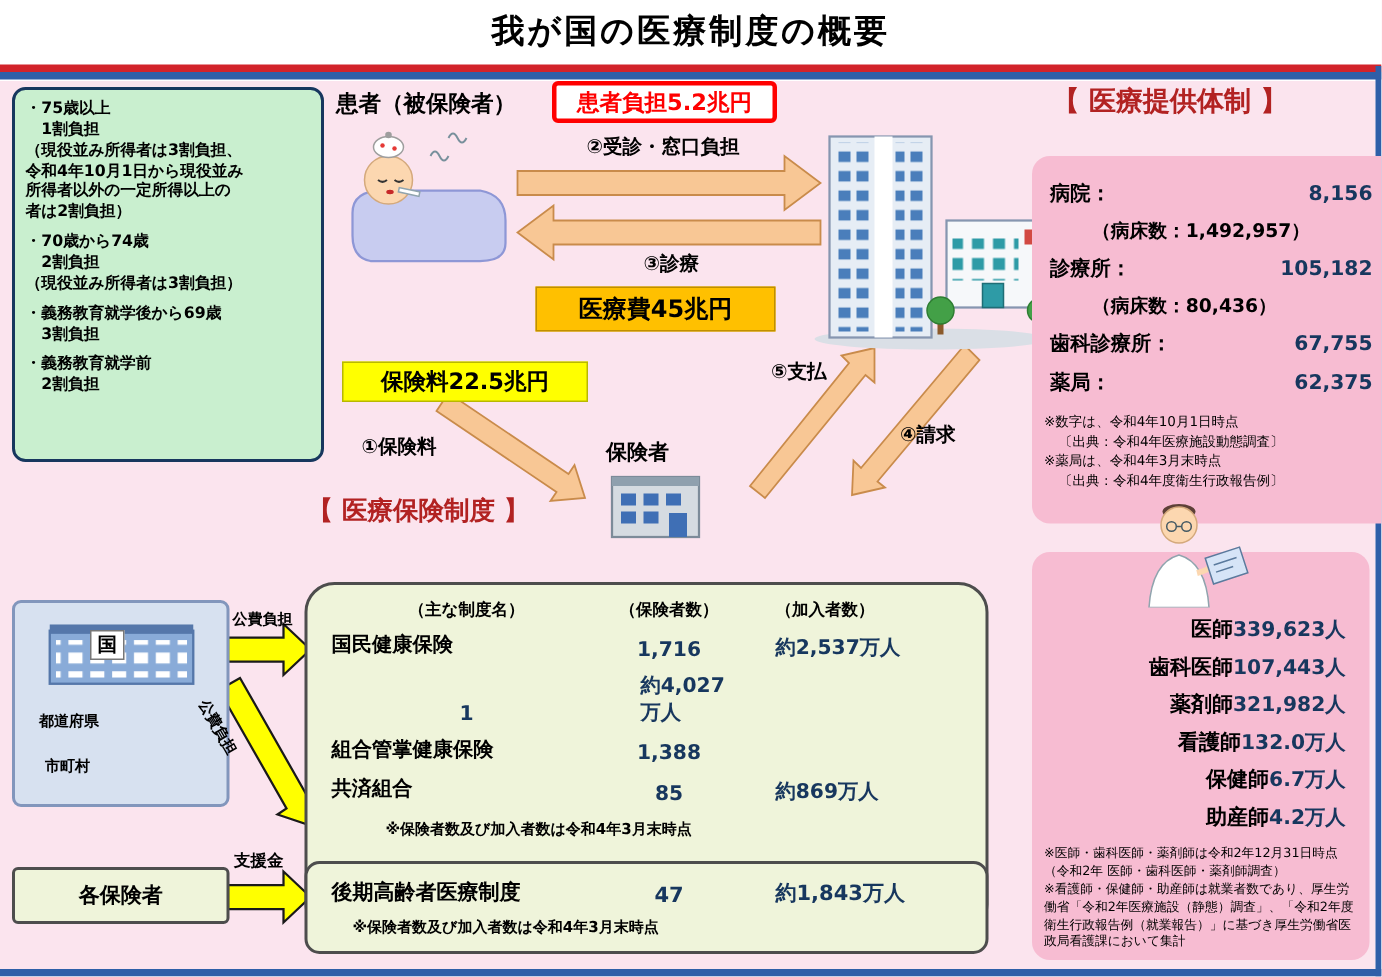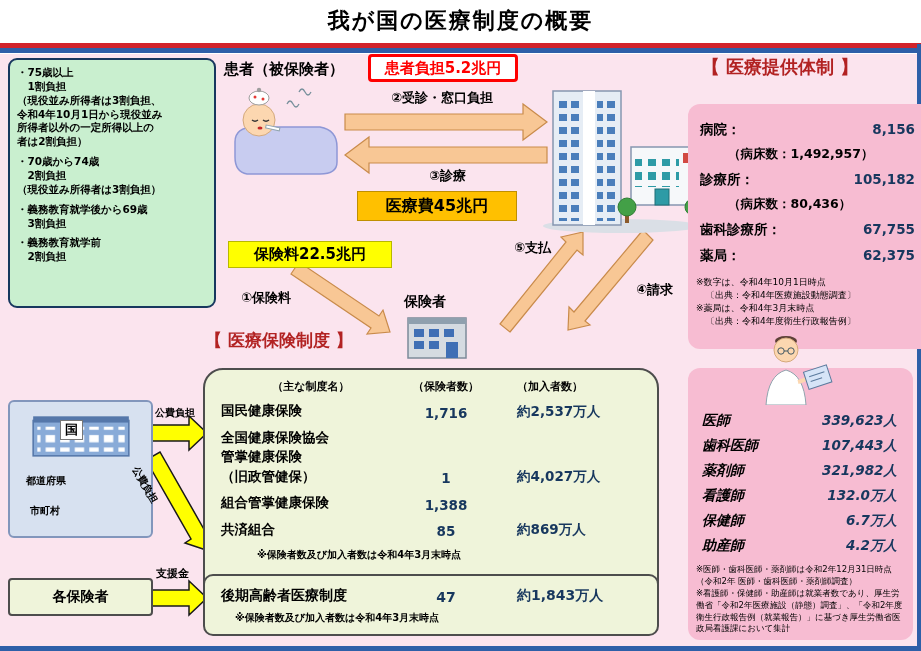--- a/index.html
+++ b/index.html
@@ -23,21 +23,21 @@
   .copay{left:8px;top:58px;width:208px;height:250px;background:var(--green);
     border:2px solid #17375E;border-radius:9px;padding:6px 7px;box-sizing:border-box;}
   .copay-group{white-space:pre-line;font-size:10.5px;font-weight:bold;line-height:1.32;margin-bottom:6px;}
   
   .lbl{font-weight:bold;}
   .patient-label{left:224px;top:60px;font-size:15px;}
   .step2{left:391px;top:89px;font-size:13px;}
   .step3{left:429px;top:167px;font-size:13px;}
   .step1{left:241px;top:289px;font-size:13px;}
   .step5{left:514px;top:239px;font-size:13px;}
-  .step4{left:636px;top:281px;font-size:13px;}
+  .step4{left:600px;top:281px;font-size:13px;}
   .insurer-label{left:404px;top:293px;font-size:14px;}
   .flow-box{display:flex;align-items:center;justify-content:center;font-weight:bold;box-sizing:border-box;}
   .burden{left:368px;top:54px;width:150px;height:28px;background:#fff;border:3px solid #FF0000;
     border-radius:4px;color:#FF0000;font-size:15px;}
   .cost{left:357px;top:191px;width:160px;height:30px;background:var(--gold);border:1px solid #BF8F00;font-size:16px;}
   .premium{left:228px;top:241px;width:164px;height:27px;background:var(--yellow);border:1px solid #B8B800;font-size:15px;}
   
   .provider-title{left:640px;top:55px;width:280px;text-align:center;font-size:18px;font-weight:bold;color:var(--hred);}
   .ins-title{left:205px;top:329px;font-size:17px;font-weight:bold;color:var(--hred);}
   
@@ -46,28 +46,28 @@
   .p-rows{padding-top:12px;}
   .p-row{display:flex;justify-content:space-between;padding:0 30px 0 12px;height:26px;line-height:26px;
     font-weight:bold;font-size:13.5px;}
   .p-val{color:var(--navy);}
   .p-sub{height:24px;line-height:24px;padding-left:40px;font-weight:bold;font-size:12.5px;}
   .p-notes{padding:8px 4px 0 8px;}
   .p-note{font-size:9px;line-height:1.45;}
   .p-note.indent{padding-left:10px;}
   .staff{left:688px;top:368px;width:225px;height:272px;}
   .s-rows{padding-top:40px;}
-  .s-row{display:flex;justify-content:space-between;padding:0 16px 0 14px;height:25px;line-height:25px;font-weight:bold;font-style:italic;}
+  .s-row{display:flex;justify-content:flex-end;padding:0 16px 0 14px;height:25px;line-height:25px;font-weight:bold;}
   .s-label{font-size:14px;}
   .s-val{font-size:13.5px;color:var(--navy);}
   .s-notes{padding:6px 8px 0 8px;}
   .s-note{font-size:8.5px;line-height:1.4;}
   
   .tbl-box{background:var(--tbl);border:2px solid #4D4D4D;border-radius:10px;box-sizing:border-box;}
-  .ins-tbl{left:203px;top:368px;width:456px;height:235px;border-radius:20px;}
+  .ins-tbl{left:203px;top:388px;width:456px;height:235px;border-radius:20px;}
   .tbl-head{display:grid;grid-template-columns:180px 90px 1fr;padding:9px 0 0 16px;font-size:11px;font-weight:bold;}
   .tbl-head span:nth-child(1){text-align:center;}
   .tbl-head span:nth-child(2){text-align:center;}
   .tbl-head span:nth-child(3){padding-left:26px;}
   .tbl-row{display:grid;grid-template-columns:180px 90px 1fr;align-items:end;padding-left:16px;
     font-weight:bold;font-size:13.5px;margin-top:7px;}
   .tbl-name{white-space:pre-line;line-height:1.45;}
   .tbl-num{text-align:center;color:var(--navy);}
   .tbl-mem{padding-left:26px;color:var(--navy);}
   .tbl-note{font-size:10px;font-weight:bold;padding:9px 0 0 52px;}
@@ -230,23 +230,20 @@
       <span>（主な制度名）</span>
       <span>（保険者数）</span>
       <span>（加入者数）</span>
     </div>
     <div class="tbl-row">
       <span class="tbl-name">国民健康保険</span>
       <span class="tbl-num">1,716</span>
       <span class="tbl-mem">約2,537万人</span>
     </div>
     <div class="tbl-row">
-      <span class="tbl-name">全国健康保険協会
-管掌健康保険
-（旧政管健保）</span>
       <span class="tbl-num">1</span>
       <span class="tbl-mem">約4,027万人</span>
     </div>
     <div class="tbl-row">
       <span class="tbl-name">組合管掌健康保険</span>
       <span class="tbl-num">1,388</span>
     </div>
     <div class="tbl-row">
       <span class="tbl-name">共済組合</span>
       <span class="tbl-num">85</span>

